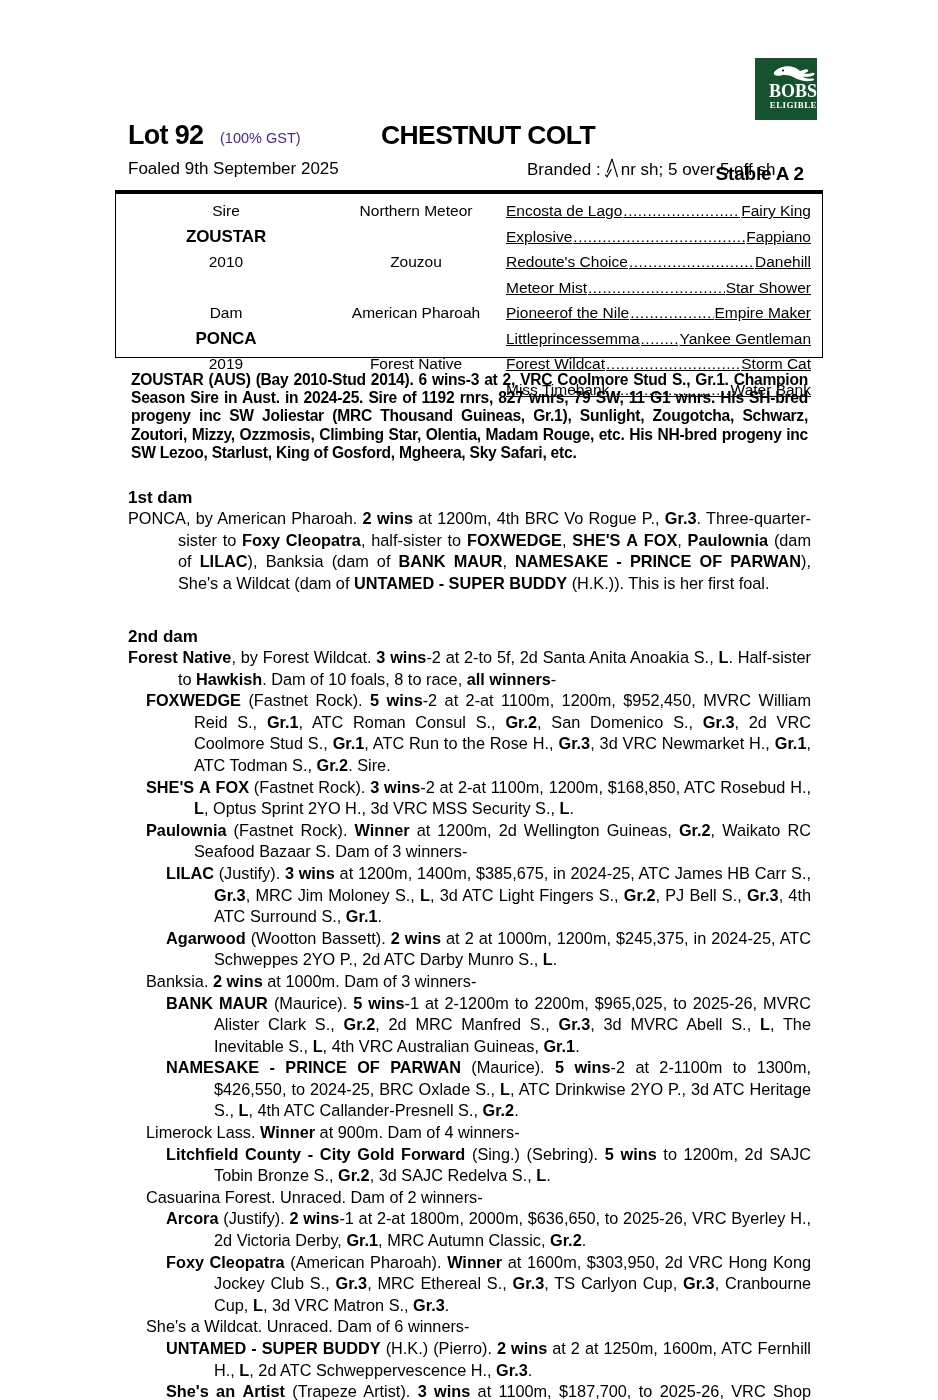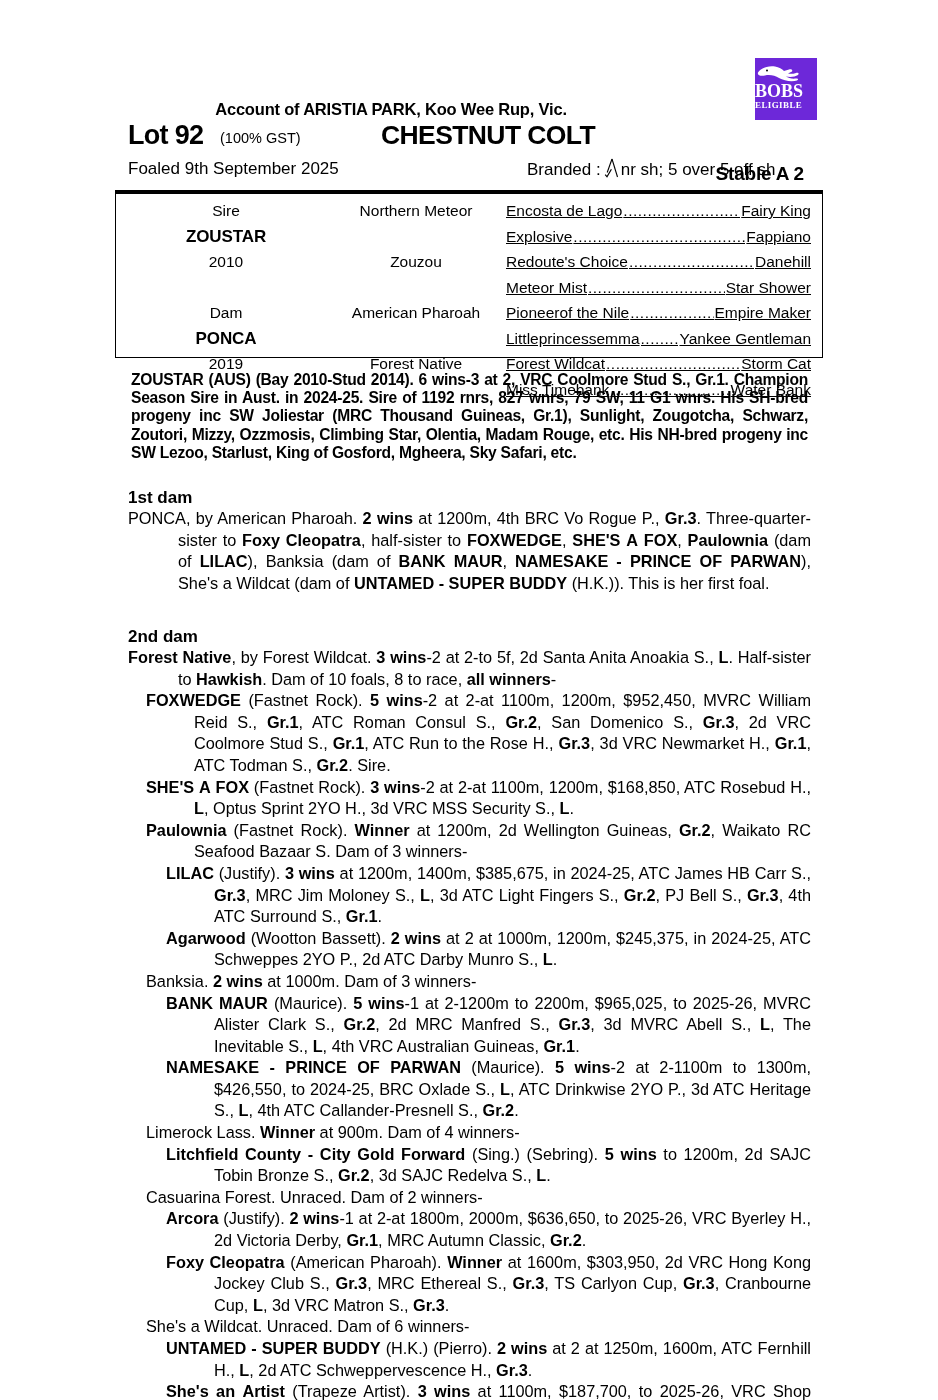--- a/index.html
+++ b/index.html
@@ -22,24 +22,24 @@
     height: 1400px;
   }
 
   
   .bobs-logo {
     position: absolute;
     left: 755px;
     top: 58px;
     width: 62px;
     height: 62px;
-    background: #6d28d9;
+    background: #14532d;
     display: flex;
     flex-direction: column;
-    align-items: flex-start;
+    align-items: flex-end;
     justify-content: flex-start;
     padding-top: 3px;
     box-sizing: border-box;
   }
   .bobs-horse {
     width: 46px;
     height: 20px;
     margin-top: 2px;
   }
   .bobs-word {
@@ -85,21 +85,21 @@
     font-weight: bold;
     font-size: 27px;
     letter-spacing: -0.7px;
     line-height: 30px;
   }
   .gst {
     position: absolute;
     left: 92px;
     top: 6px;
     font-size: 14.5px;
-    color: #000000;
+    color: #4c1d95;
     line-height: 24px;
   }
   .colour-sex {
     position: absolute;
     left: 209px;
     top: 0;
     font-weight: bold;
     font-size: 26.5px;
     letter-spacing: -0.6px;
     line-height: 30px;
@@ -244,21 +244,20 @@
 
   <div class="bobs-logo">
     <svg class="bobs-horse" viewBox="0 0 92 34">
       <path fill="#ffffff" d="M6 16 C12 7, 26 2, 40 4 C48 5, 54 9, 58 13 L68 10 C72 9, 76 11, 74 14 L66 18 C70 19, 76 19, 82 17 C86 16, 89 18, 86 21 C80 25, 70 26, 62 24 C66 27, 74 29, 82 28 C86 27.5, 88 30, 84 32 C74 35, 58 33, 48 27 C40 22, 30 20, 20 22 C12 23.5, 4 22, 6 16 Z"></path>
       <circle cx="24" cy="12" r="2" fill="#000000"></circle>
     </svg>
     <div class="bobs-word">BOBS</div>
     <div class="bobs-sub">ELIGIBLE</div>
   </div>
 
-  <div class="account-line">Account of ARISTIA PARK, Koo Wee Rup, Vic.</div>
 
   <div class="titlerow">
     <span class="lot-no">Lot 92</span>
     <span class="gst">(100% GST)</span>
     <span class="colour-sex">CHESTNUT COLT</span>
     <span class="stable">Stable A 2</span>
   </div>
 
   <div class="foaled">Foaled 9th September 2025</div>
   <div class="branded">

